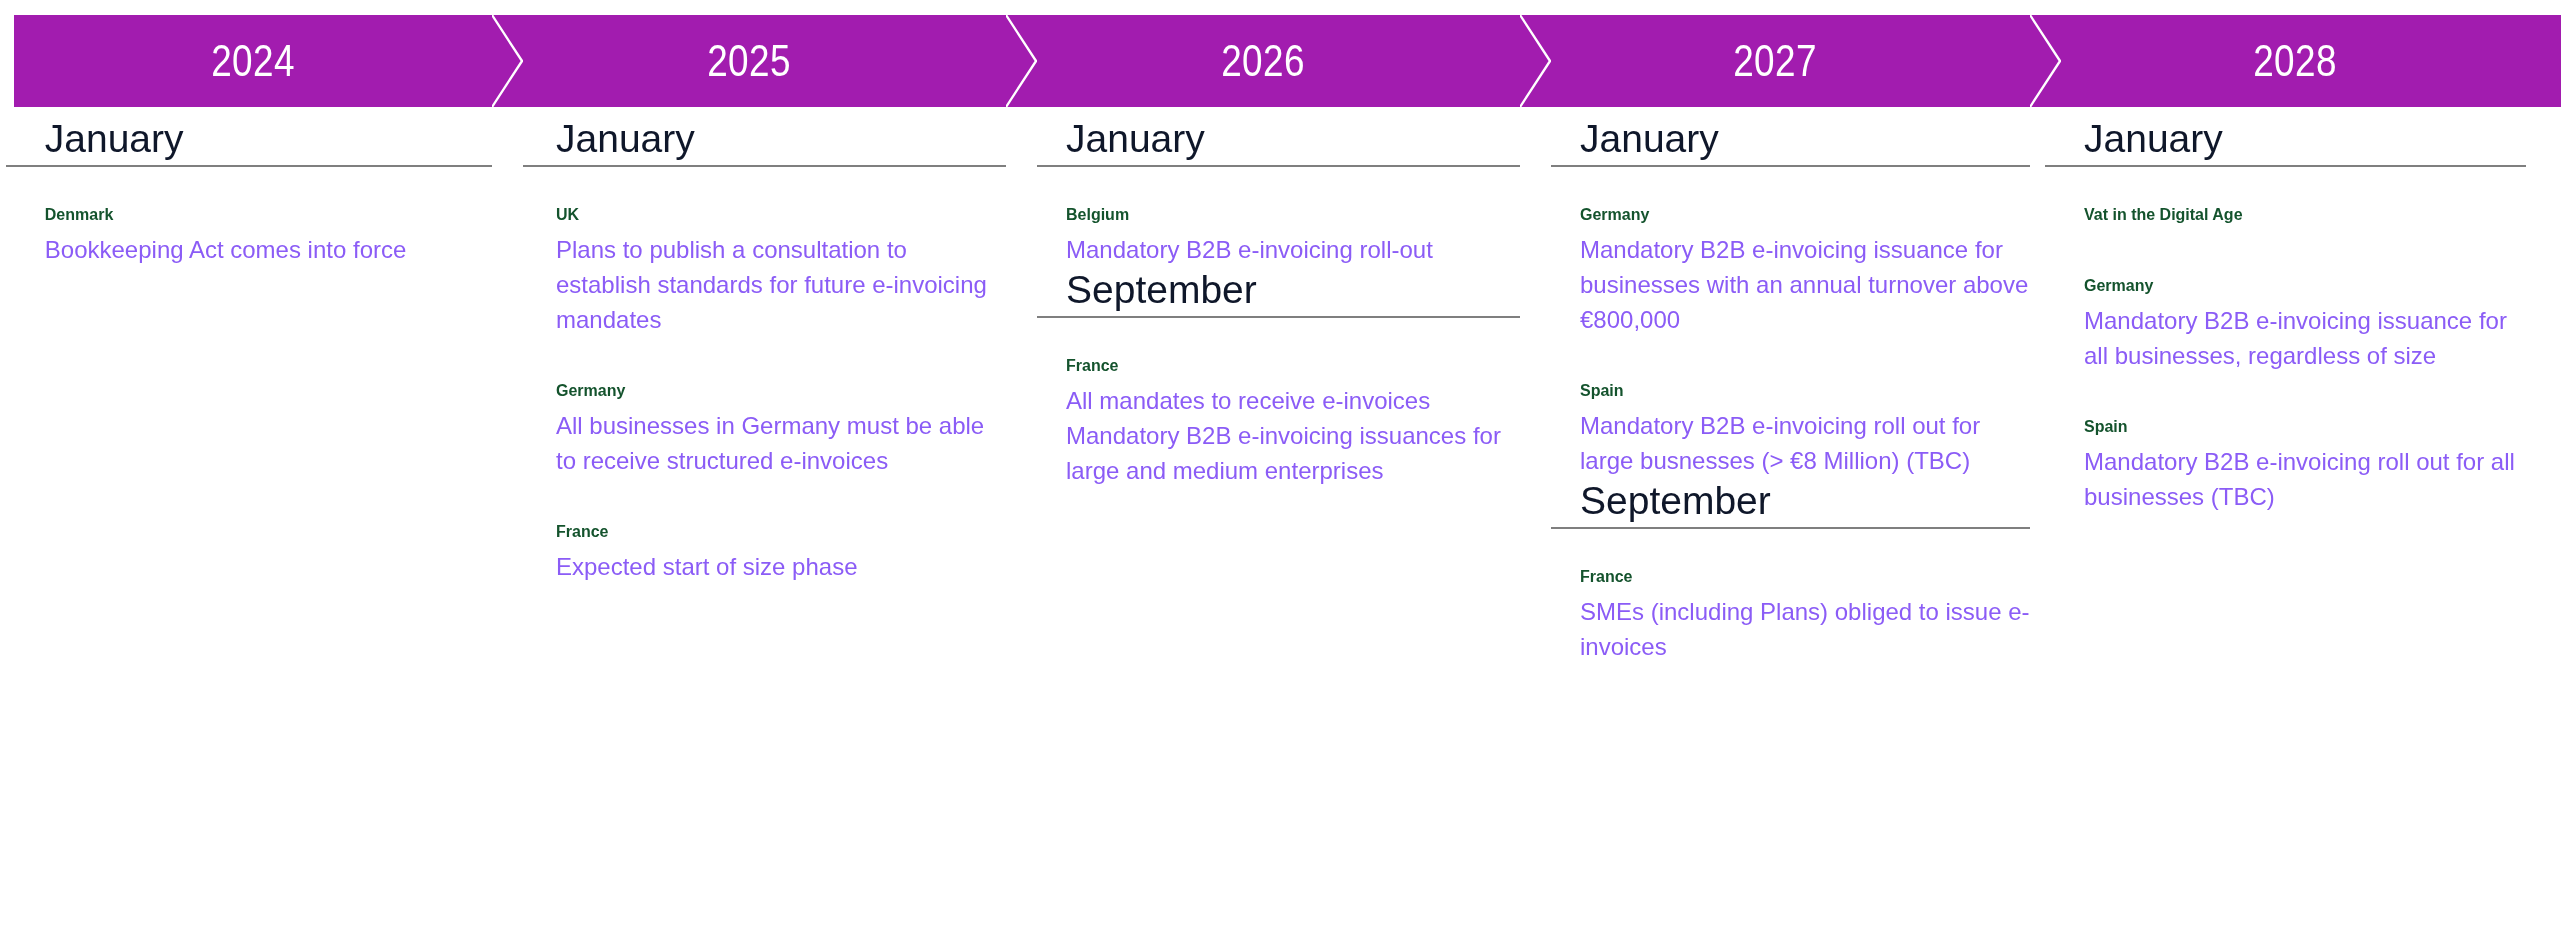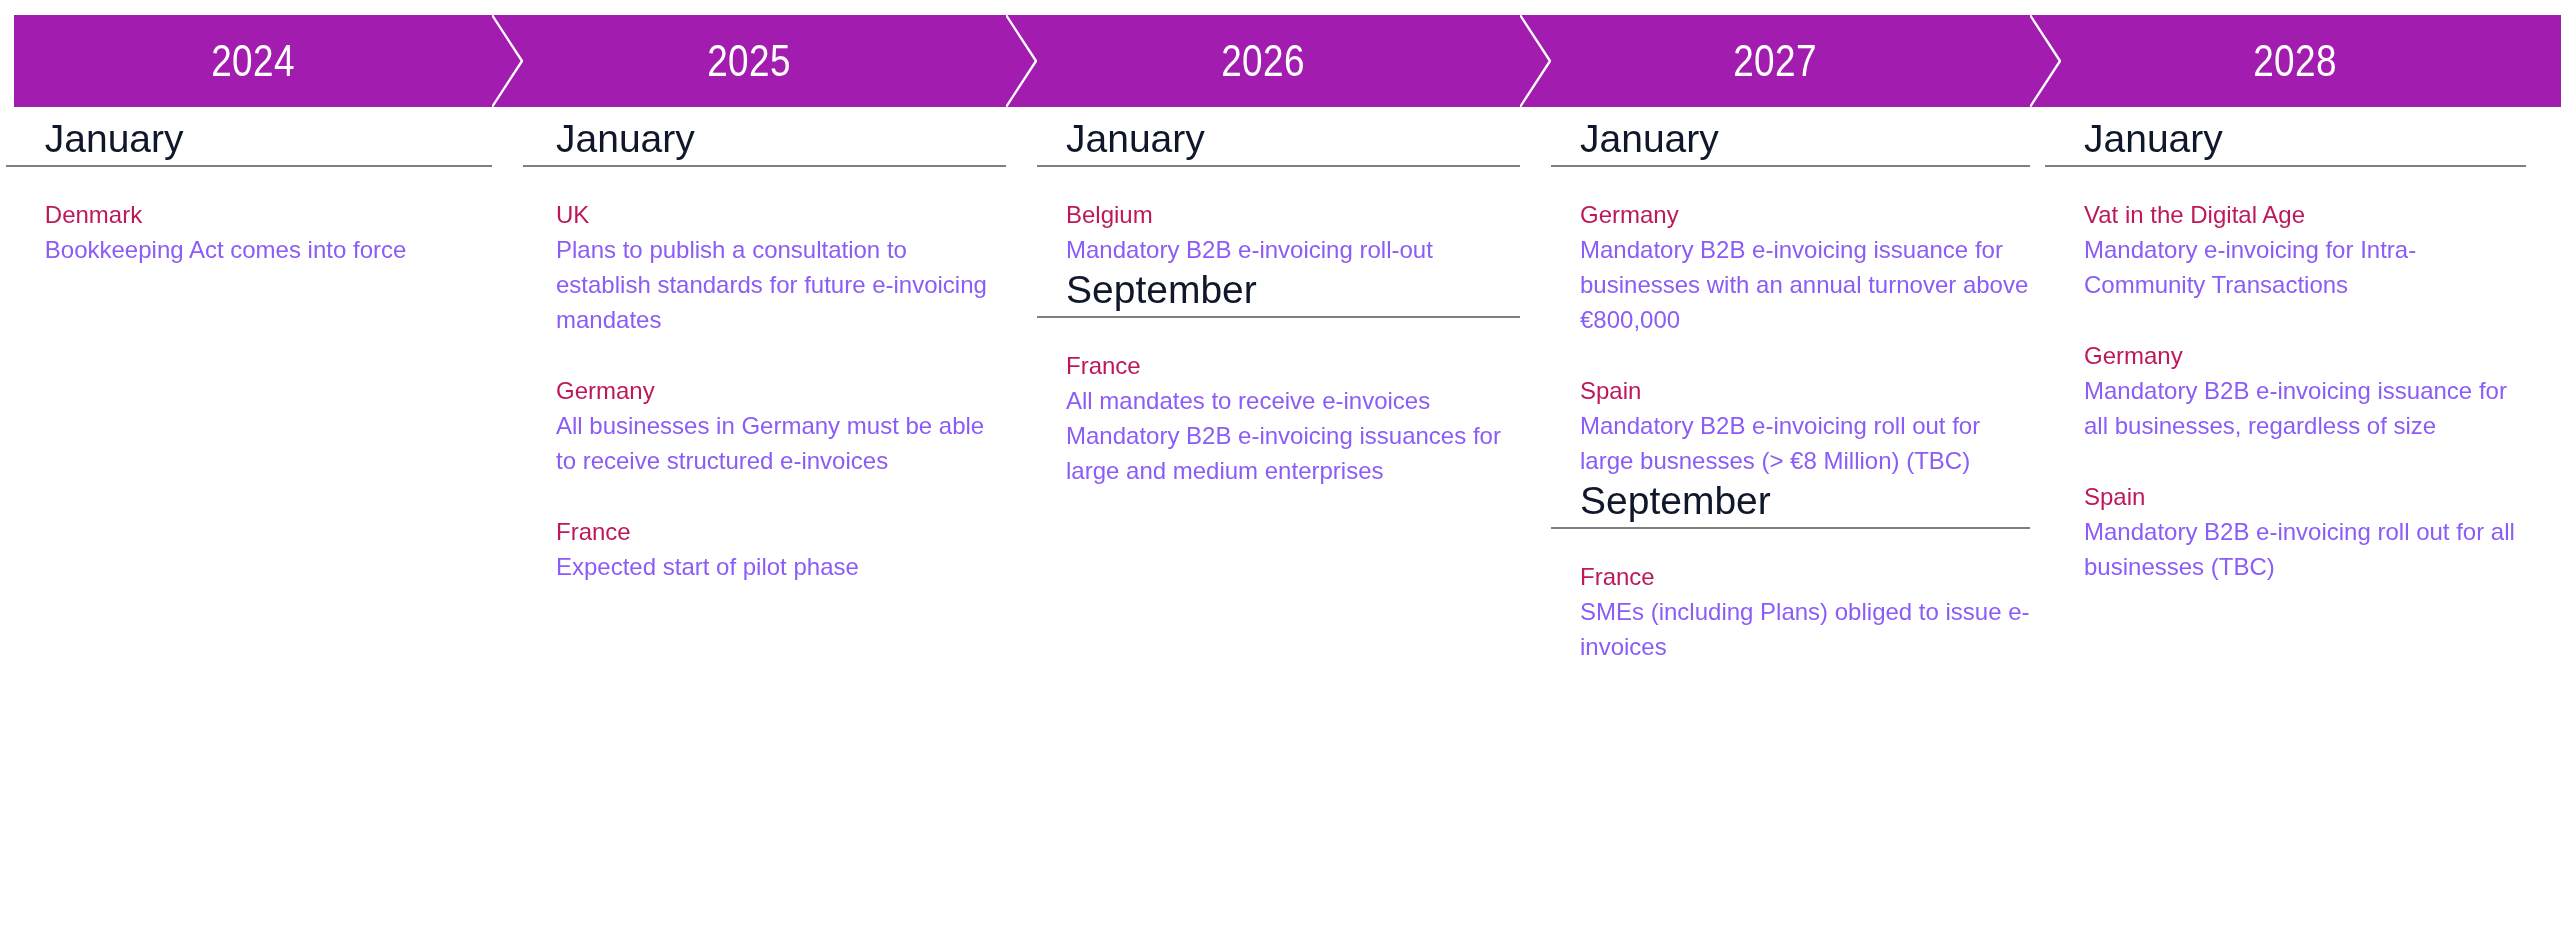--- a/index.html
+++ b/index.html
@@ -77,24 +77,24 @@
   }
   .month-rule {
     height: 1.9px;
     background: #7f7f7f;
     width: 100%;
     margin-bottom: 30px;
   }
   .entry { margin-bottom: 36px; }
   .entry:last-child { margin-bottom: 0; }
   .entry-title {
-    font-size: 24px;
+    font-size: 16px;
     line-height: 35px;
-    font-weight: 400;
-    color: #be185d;
+    font-weight: 700;
+    color: #14532d;
   }
   .entry-line {
     font-size: 24px;
     line-height: 35px;
     font-weight: 400;
     color: #8b5cf6;
   }
 </style>
 </head>
 <body>
@@ -158,21 +158,21 @@
           <div class="entry">
             <div class="entry-title">UK</div>
             <div class="entry-line">Plans to publish a consultation to establish standards for future e-invoicing mandates</div>
           </div>
           <div class="entry">
             <div class="entry-title">Germany</div>
             <div class="entry-line">All businesses in Germany must be able to receive structured e-invoices</div>
           </div>
           <div class="entry">
             <div class="entry-title">France</div>
-            <div class="entry-line">Expected start of pilot phase</div>
+            <div class="entry-line">Expected start of size phase</div>
           </div>
         </div>
       </div>
     </div>
     <div class="column" style="left: 1037px; width: 483px;">
       <div class="month-block">
         <div class="month-title" style="padding-left: 29px;">January</div>
         <div class="month-rule" style="background: rgb(127, 127, 127);"></div>
         <div style="padding-left: 29px;">
           <div class="entry">
@@ -219,21 +219,20 @@
         </div>
       </div>
     </div>
     <div class="column" style="left: 2045px; width: 481px;">
       <div class="month-block">
         <div class="month-title" style="padding-left: 39px;">January</div>
         <div class="month-rule" style="background: rgb(127, 127, 127);"></div>
         <div style="padding-left: 39px;">
           <div class="entry">
             <div class="entry-title">Vat in the Digital Age</div>
-            <div class="entry-line">Mandatory e-invoicing for Intra-Community Transactions</div>
           </div>
           <div class="entry">
             <div class="entry-title">Germany</div>
             <div class="entry-line">Mandatory B2B e-invoicing issuance for all businesses, regardless of size</div>
           </div>
           <div class="entry">
             <div class="entry-title">Spain</div>
             <div class="entry-line">Mandatory B2B e-invoicing roll out for all businesses (TBC)</div>
           </div>
         </div>

